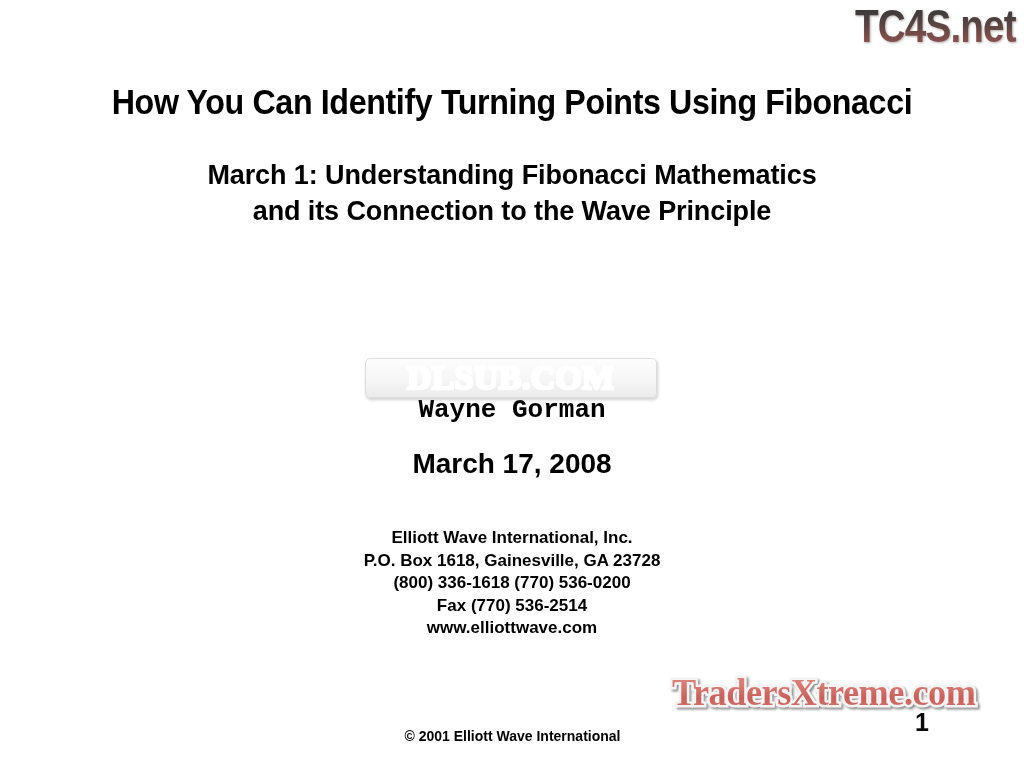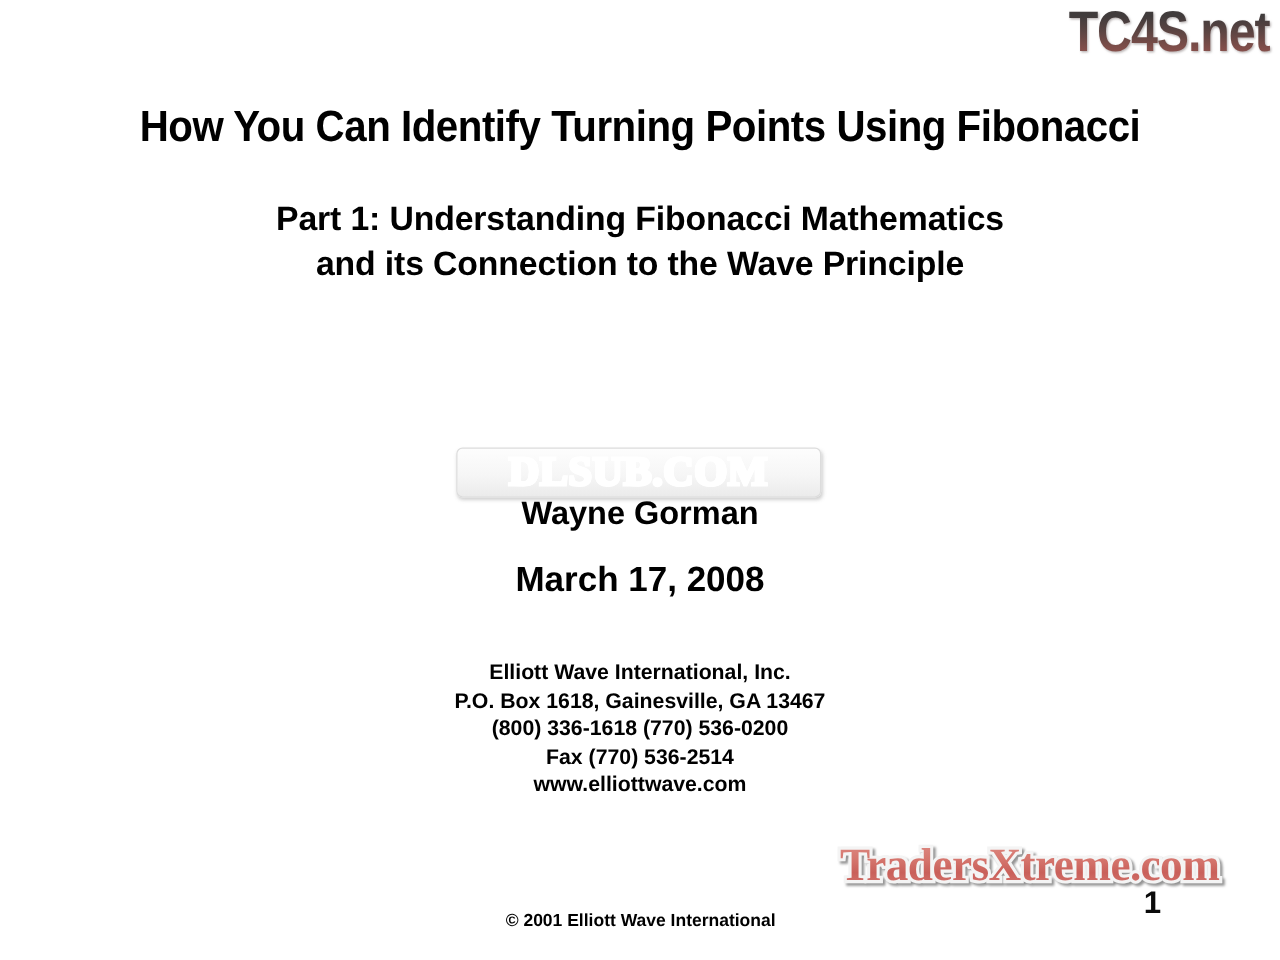--- a/index.html
+++ b/index.html
@@ -58,21 +58,21 @@
   }
   .subtitle .line { display: block; white-space: nowrap; }
 
   
   .author {
     position: absolute;
     top: 395px;
     left: 0;
     width: 1024px;
     text-align: center;
-    font-family: Liberation Sans, sans-serif;
+    font-family: Liberation Mono, monospace;
     font-weight: bold;
     font-size: 26px;
     line-height: 30px;
   }
   .date {
     position: absolute;
     top: 450px;
     left: 0;
     width: 1024px;
     text-align: center;
@@ -236,36 +236,36 @@
 </head>
 <body>
 
 <div id="slide">
 
   <div class="wm-tc4s">TC4S.net</div>
 
   <h1 class="slide-title">How You Can Identify Turning Points Using Fibonacci</h1>
 
   <div class="subtitle">
-    <span class="line">Part 1:  Understanding Fibonacci Mathematics</span>
+    <span class="line">March 1:  Understanding Fibonacci Mathematics</span>
     <span class="line">and its Connection to the Wave Principle</span>
   </div>
 
   <div class="wm-dlsub">
     <span class="txt-outline">DLSUB.COM</span>
     <span class="txt">DLSUB.COM</span>
   </div>
 
   <div class="author">Wayne Gorman</div>
 
   <div class="date">March 17, 2008</div>
 
   <div class="company">
     <span class="line">Elliott Wave International, Inc.</span>
-    <span class="line">P.O. Box 1618, Gainesville, GA 13467</span>
+    <span class="line">P.O. Box 1618, Gainesville, GA 23728</span>
     <span class="line">(800) 336-1618  (770) 536-0200</span>
     <span class="line">Fax (770) 536-2514</span>
     <span class="line">www.elliottwave.com</span>
   </div>
 
   <div class="copyright">© 2001 Elliott Wave International</div>
 
   <div class="wm-traders">
     <span class="base">TradersXtreme.com</span>
     <span class="top">TradersXtreme.com</span>

